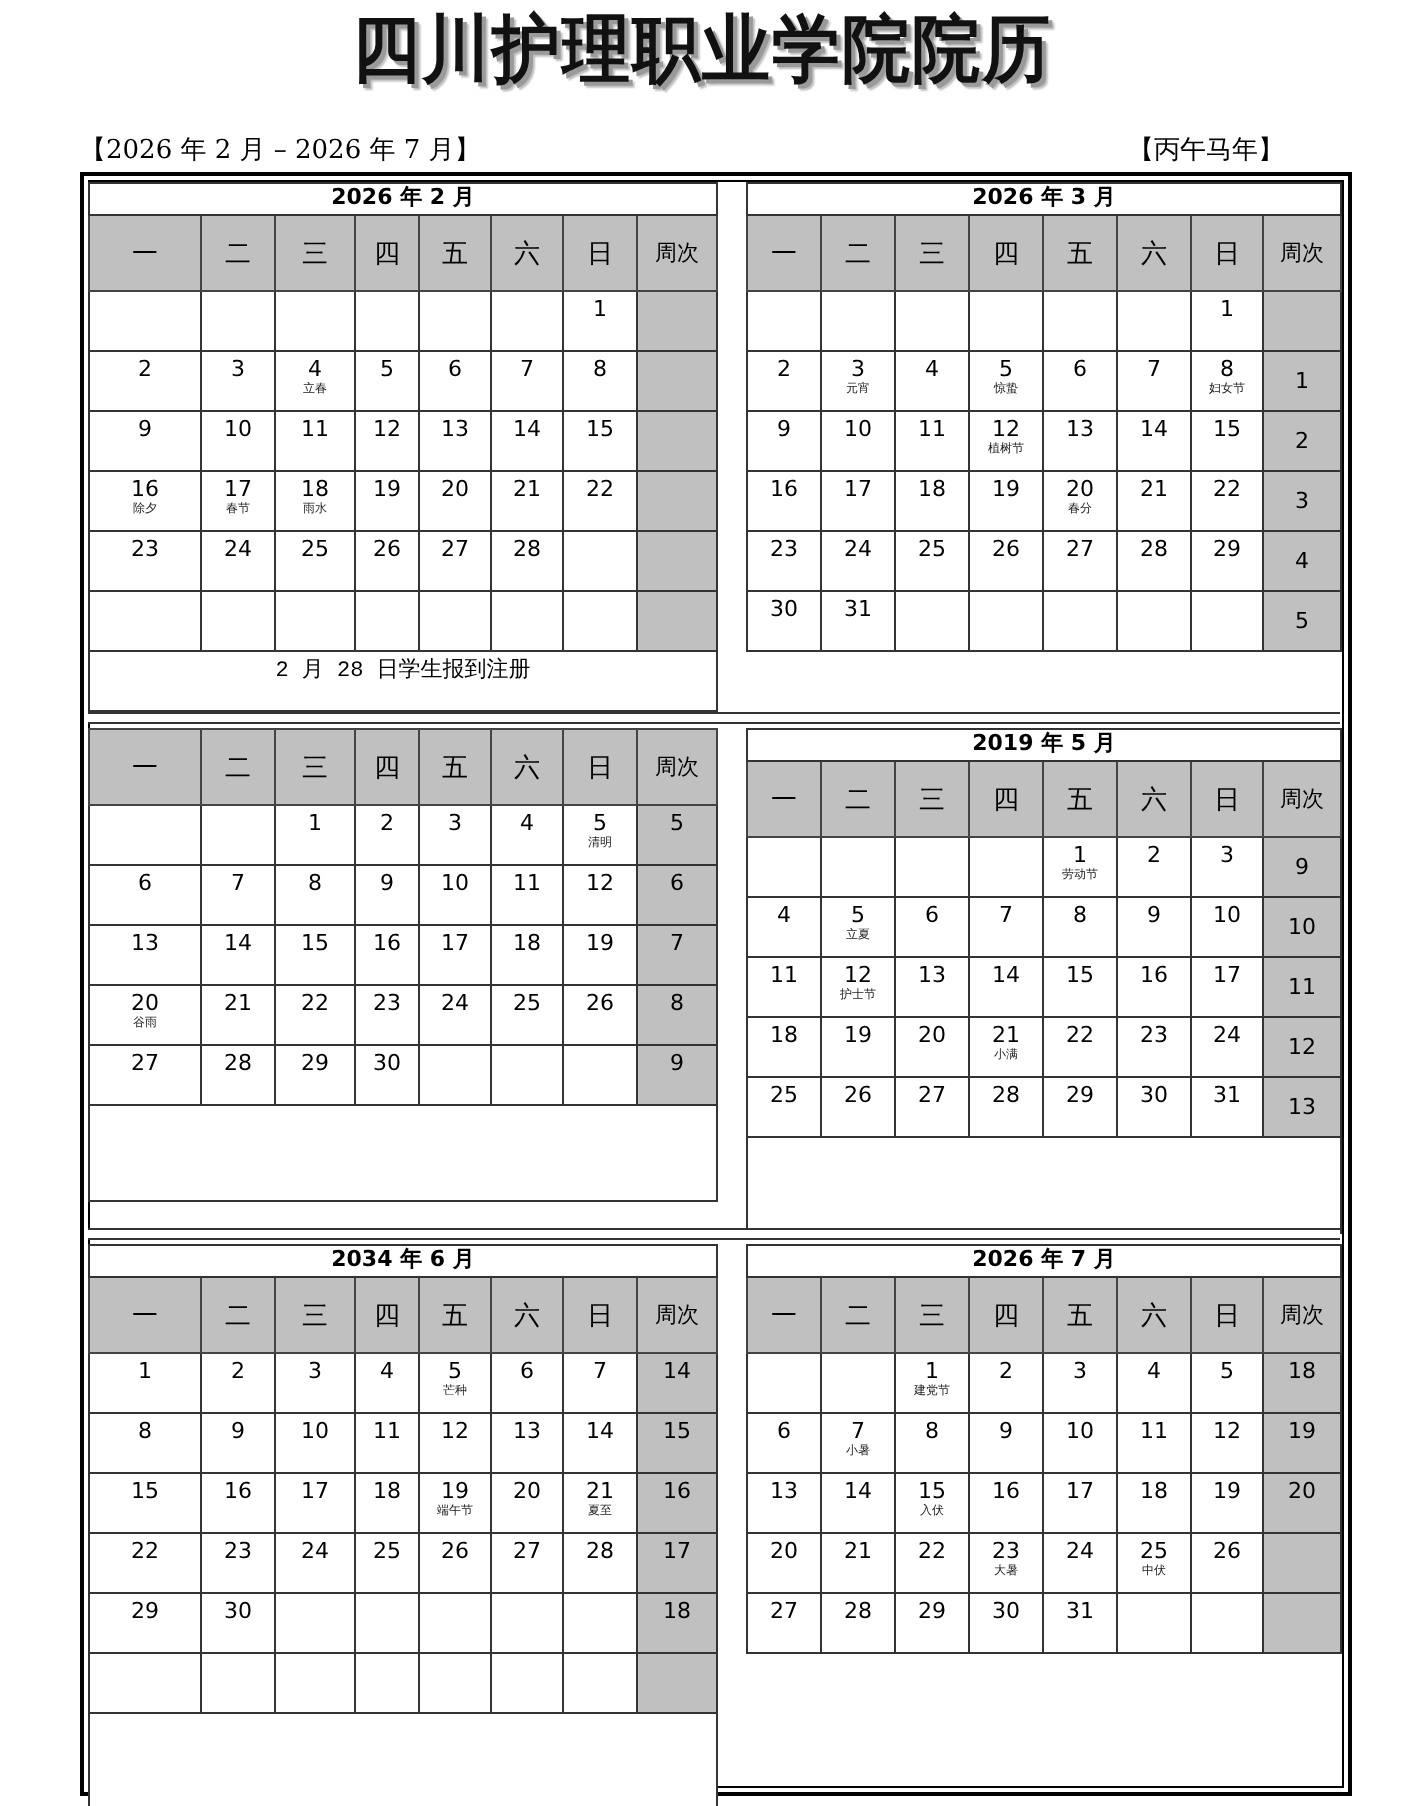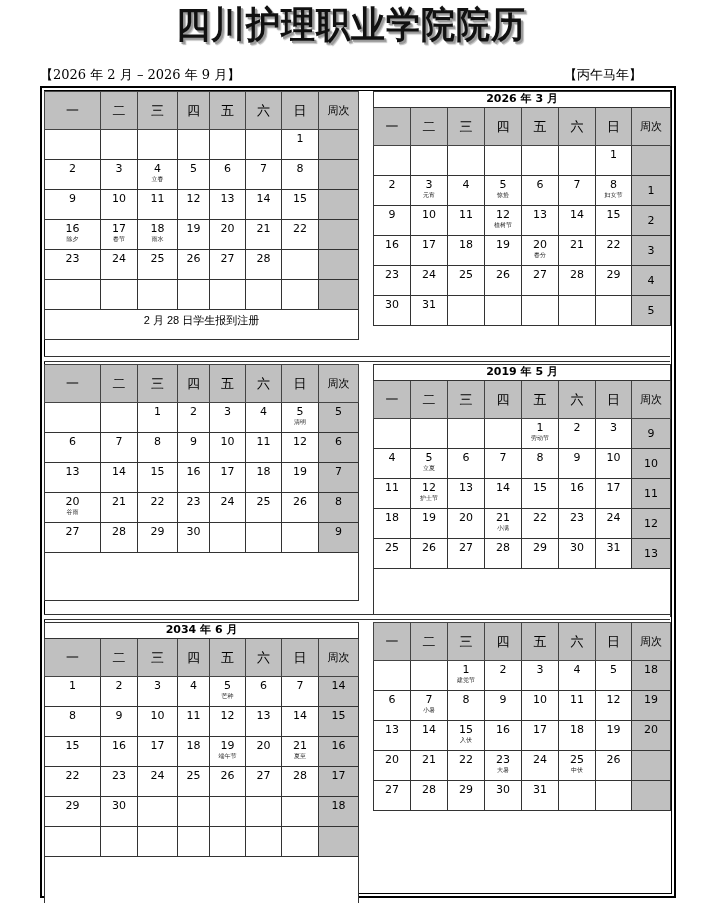--- a/index.html
+++ b/index.html
@@ -42,38 +42,221 @@
   .whead th {
     height: 38px; background: #c0c0c0; font-size: 13px; font-weight: normal;
     vertical-align: middle; border-color: #444;
   }
   .whead th.wk { font-size: 11px; }
   .drow td { height: 30px; font-size: 11px; padding-top: 3px; line-height: 12px; }
   .drow td .note { display: block; font-size: 6px; line-height: 8px; color: #222; }
   .drow td.wk { background: #c0c0c0; vertical-align: middle; padding-top: 0; font-size: 11px; }
   .drow td.wk.top { vertical-align: top; padding-top: 3px; }
   .notes td {
-    text-align: left; font-size: 11px; font-family: Liberation Sans, sans-serif;
+    text-align: left; font-size: 11px; font-family: Liberation Mono, monospace;
     vertical-align: top; padding: 4px 6px 0 6px; line-height: 13px; margin-left: 36px;
   }
   .notes td .c { display: block; text-align: center; }
   .divider-h {
     position: absolute; height: 6px; border-top: 1px solid #333; border-bottom: 1px solid #333; background: #fff;
   }
 </style>
 </head>
 <body>
 
 <div class="title">四川护理职业学院院历</div>
-<div class="subhdr left">【2026 年 2 月 – 2026 年 9 月】</div>
+<div class="subhdr left">【2026 年 2 月 – 2026 年 7 月】</div>
 <div class="subhdr right">【丙午马年】</div>
 
 <div class="outer"></div>
 
 <div class="panel" id="p0" style="left:44px; top:91px; width:314px;">
+    <table>
+      <colgroup>
+        <col style="width:56px">
+        <col style="width:37px">
+        <col style="width:40px">
+        <col style="width:32px">
+        <col style="width:36px">
+        <col style="width:36px">
+        <col style="width:37px">
+        <col style="width:40px">
+      </colgroup>
+      <tbody>
+        <tr>
+          <td colspan="8" class="mhead">2026 年 2 月</td>
+        </tr>
+        <tr class="whead">
+          <th class="">一</th>
+          <th class="">二</th>
+          <th class="">三</th>
+          <th class="">四</th>
+          <th class="">五</th>
+          <th class="">六</th>
+          <th class="">日</th>
+          <th class="wk">周次</th>
+        </tr>
+        <tr class="drow">
+          <td><span></span></td>
+          <td><span></span></td>
+          <td><span></span></td>
+          <td><span></span></td>
+          <td><span></span></td>
+          <td><span></span></td>
+          <td><span>1</span></td>
+          <td class="wk"></td>
+        </tr>
+        <tr class="drow">
+          <td><span>2</span></td>
+          <td><span>3</span></td>
+          <td><span>4</span><span class="note">立春</span></td>
+          <td><span>5</span></td>
+          <td><span>6</span></td>
+          <td><span>7</span></td>
+          <td><span>8</span></td>
+          <td class="wk"></td>
+        </tr>
+        <tr class="drow">
+          <td><span>9</span></td>
+          <td><span>10</span></td>
+          <td><span>11</span></td>
+          <td><span>12</span></td>
+          <td><span>13</span></td>
+          <td><span>14</span></td>
+          <td><span>15</span></td>
+          <td class="wk"></td>
+        </tr>
+        <tr class="drow">
+          <td><span>16</span><span class="note">除夕</span></td>
+          <td><span>17</span><span class="note">春节</span></td>
+          <td><span>18</span><span class="note">雨水</span></td>
+          <td><span>19</span></td>
+          <td><span>20</span></td>
+          <td><span>21</span></td>
+          <td><span>22</span></td>
+          <td class="wk"></td>
+        </tr>
+        <tr class="drow">
+          <td><span>23</span></td>
+          <td><span>24</span></td>
+          <td><span>25</span></td>
+          <td><span>26</span></td>
+          <td><span>27</span></td>
+          <td><span>28</span></td>
+          <td><span></span></td>
+          <td class="wk"></td>
+        </tr>
+        <tr class="drow">
+          <td><span></span></td>
+          <td><span></span></td>
+          <td><span></span></td>
+          <td><span></span></td>
+          <td><span></span></td>
+          <td><span></span></td>
+          <td><span></span></td>
+          <td class="wk"></td>
+        </tr>
+        <tr class="notes">
+          <td colspan="8" style="height:30px">
+            <span class="c" style="display:block">2 月 28 日学生报到注册</span>
+          </td>
+        </tr>
+      </tbody>
+    </table>
+  </div>
+<div class="panel" id="p1" style="left:373px; top:91px; width:289px;">
+    <table>
+      <colgroup>
+        <col style="width:37px">
+        <col style="width:37px">
+        <col style="width:37px">
+        <col style="width:37px">
+        <col style="width:37px">
+        <col style="width:37px">
+        <col style="width:36px">
+        <col style="width:39px">
+      </colgroup>
+      <tbody>
+        <tr>
+          <td colspan="8" class="mhead">2026 年 3 月</td>
+        </tr>
+        <tr class="whead">
+          <th class="">一</th>
+          <th class="">二</th>
+          <th class="">三</th>
+          <th class="">四</th>
+          <th class="">五</th>
+          <th class="">六</th>
+          <th class="">日</th>
+          <th class="wk">周次</th>
+        </tr>
+        <tr class="drow">
+          <td><span></span></td>
+          <td><span></span></td>
+          <td><span></span></td>
+          <td><span></span></td>
+          <td><span></span></td>
+          <td><span></span></td>
+          <td><span>1</span></td>
+          <td class="wk"></td>
+        </tr>
+        <tr class="drow">
+          <td><span>2</span></td>
+          <td><span>3</span><span class="note">元宵</span></td>
+          <td><span>4</span></td>
+          <td><span>5</span><span class="note">惊蛰</span></td>
+          <td><span>6</span></td>
+          <td><span>7</span></td>
+          <td><span>8</span><span class="note">妇女节</span></td>
+          <td class="wk">1</td>
+        </tr>
+        <tr class="drow">
+          <td><span>9</span></td>
+          <td><span>10</span></td>
+          <td><span>11</span></td>
+          <td><span>12</span><span class="note">植树节</span></td>
+          <td><span>13</span></td>
+          <td><span>14</span></td>
+          <td><span>15</span></td>
+          <td class="wk">2</td>
+        </tr>
+        <tr class="drow">
+          <td><span>16</span></td>
+          <td><span>17</span></td>
+          <td><span>18</span></td>
+          <td><span>19</span></td>
+          <td><span>20</span><span class="note">春分</span></td>
+          <td><span>21</span></td>
+          <td><span>22</span></td>
+          <td class="wk">3</td>
+        </tr>
+        <tr class="drow">
+          <td><span>23</span></td>
+          <td><span>24</span></td>
+          <td><span>25</span></td>
+          <td><span>26</span></td>
+          <td><span>27</span></td>
+          <td><span>28</span></td>
+          <td><span>29</span></td>
+          <td class="wk">4</td>
+        </tr>
+        <tr class="drow">
+          <td><span>30</span></td>
+          <td><span>31</span></td>
+          <td><span></span></td>
+          <td><span></span></td>
+          <td><span></span></td>
+          <td><span></span></td>
+          <td><span></span></td>
+          <td class="wk">5</td>
+        </tr>
+      </tbody>
+    </table>
+  </div>
+<div class="panel" id="p2" style="left:44px; top:364px; width:314px;">
     <table>
       <colgroup>
         <col style="width:56px">
         <col style="width:37px">
         <col style="width:40px">
         <col style="width:32px">
         <col style="width:36px">
         <col style="width:36px">
         <col style="width:37px">
         <col style="width:40px">
@@ -85,453 +268,276 @@
           <th class="">三</th>
           <th class="">四</th>
           <th class="">五</th>
           <th class="">六</th>
           <th class="">日</th>
           <th class="wk">周次</th>
         </tr>
         <tr class="drow">
           <td><span></span></td>
           <td><span></span></td>
-          <td><span></span></td>
-          <td><span></span></td>
-          <td><span></span></td>
-          <td><span></span></td>
           <td><span>1</span></td>
-          <td class="wk"></td>
-        </tr>
-        <tr class="drow">
           <td><span>2</span></td>
           <td><span>3</span></td>
-          <td><span>4</span><span class="note">立春</span></td>
-          <td><span>5</span></td>
+          <td><span>4</span></td>
+          <td><span>5</span><span class="note">清明</span></td>
+          <td class="wk top">5</td>
+        </tr>
+        <tr class="drow">
           <td><span>6</span></td>
           <td><span>7</span></td>
           <td><span>8</span></td>
-          <td class="wk"></td>
-        </tr>
-        <tr class="drow">
           <td><span>9</span></td>
           <td><span>10</span></td>
           <td><span>11</span></td>
           <td><span>12</span></td>
+          <td class="wk top">6</td>
+        </tr>
+        <tr class="drow">
           <td><span>13</span></td>
           <td><span>14</span></td>
           <td><span>15</span></td>
-          <td class="wk"></td>
-        </tr>
-        <tr class="drow">
-          <td><span>16</span><span class="note">除夕</span></td>
-          <td><span>17</span><span class="note">春节</span></td>
-          <td><span>18</span><span class="note">雨水</span></td>
+          <td><span>16</span></td>
+          <td><span>17</span></td>
+          <td><span>18</span></td>
           <td><span>19</span></td>
-          <td><span>20</span></td>
+          <td class="wk top">7</td>
+        </tr>
+        <tr class="drow">
+          <td><span>20</span><span class="note">谷雨</span></td>
           <td><span>21</span></td>
           <td><span>22</span></td>
-          <td class="wk"></td>
-        </tr>
-        <tr class="drow">
           <td><span>23</span></td>
           <td><span>24</span></td>
           <td><span>25</span></td>
           <td><span>26</span></td>
+          <td class="wk top">8</td>
+        </tr>
+        <tr class="drow">
           <td><span>27</span></td>
           <td><span>28</span></td>
-          <td><span></span></td>
-          <td class="wk"></td>
-        </tr>
-        <tr class="drow">
-          <td><span></span></td>
-          <td><span></span></td>
-          <td><span></span></td>
-          <td><span></span></td>
-          <td><span></span></td>
-          <td><span></span></td>
-          <td><span></span></td>
-          <td class="wk"></td>
+          <td><span>29</span></td>
+          <td><span>30</span></td>
+          <td><span></span></td>
+          <td><span></span></td>
+          <td><span></span></td>
+          <td class="wk top">9</td>
         </tr>
         <tr class="notes">
-          <td colspan="8" style="height:30px">
-            <span class="c" style="display:block">2 月 28 日学生报到注册</span>
-          </td>
+          <td colspan="8" style="height:48px"></td>
         </tr>
       </tbody>
     </table>
   </div>
-<div class="panel" id="p1" style="left:373px; top:91px; width:289px;">
+<div class="panel" id="p3" style="left:373px; top:364px; width:297px;">
     <table>
       <colgroup>
         <col style="width:37px">
         <col style="width:37px">
         <col style="width:37px">
         <col style="width:37px">
         <col style="width:37px">
         <col style="width:37px">
         <col style="width:36px">
         <col style="width:39px">
       </colgroup>
       <tbody>
         <tr>
-          <td colspan="8" class="mhead">2026 年 3 月</td>
+          <td colspan="8" class="mhead">2019 年 5 月</td>
         </tr>
         <tr class="whead">
           <th class="">一</th>
           <th class="">二</th>
           <th class="">三</th>
           <th class="">四</th>
           <th class="">五</th>
           <th class="">六</th>
           <th class="">日</th>
           <th class="wk">周次</th>
         </tr>
         <tr class="drow">
           <td><span></span></td>
           <td><span></span></td>
           <td><span></span></td>
           <td><span></span></td>
-          <td><span></span></td>
-          <td><span></span></td>
-          <td><span>1</span></td>
-          <td class="wk"></td>
-        </tr>
-        <tr class="drow">
+          <td><span>1</span><span class="note">劳动节</span></td>
           <td><span>2</span></td>
-          <td><span>3</span><span class="note">元宵</span></td>
+          <td><span>3</span></td>
+          <td class="wk">9</td>
+        </tr>
+        <tr class="drow">
           <td><span>4</span></td>
-          <td><span>5</span><span class="note">惊蛰</span></td>
+          <td><span>5</span><span class="note">立夏</span></td>
           <td><span>6</span></td>
           <td><span>7</span></td>
-          <td><span>8</span><span class="note">妇女节</span></td>
-          <td class="wk">1</td>
-        </tr>
-        <tr class="drow">
+          <td><span>8</span></td>
           <td><span>9</span></td>
           <td><span>10</span></td>
+          <td class="wk">10</td>
+        </tr>
+        <tr class="drow">
           <td><span>11</span></td>
-          <td><span>12</span><span class="note">植树节</span></td>
+          <td><span>12</span><span class="note">护士节</span></td>
           <td><span>13</span></td>
           <td><span>14</span></td>
           <td><span>15</span></td>
-          <td class="wk">2</td>
-        </tr>
-        <tr class="drow">
           <td><span>16</span></td>
           <td><span>17</span></td>
+          <td class="wk">11</td>
+        </tr>
+        <tr class="drow">
           <td><span>18</span></td>
           <td><span>19</span></td>
-          <td><span>20</span><span class="note">春分</span></td>
-          <td><span>21</span></td>
+          <td><span>20</span></td>
+          <td><span>21</span><span class="note">小满</span></td>
           <td><span>22</span></td>
-          <td class="wk">3</td>
-        </tr>
-        <tr class="drow">
           <td><span>23</span></td>
           <td><span>24</span></td>
+          <td class="wk">12</td>
+        </tr>
+        <tr class="drow">
           <td><span>25</span></td>
           <td><span>26</span></td>
           <td><span>27</span></td>
           <td><span>28</span></td>
           <td><span>29</span></td>
-          <td class="wk">4</td>
-        </tr>
-        <tr class="drow">
           <td><span>30</span></td>
           <td><span>31</span></td>
-          <td><span></span></td>
-          <td><span></span></td>
-          <td><span></span></td>
-          <td><span></span></td>
-          <td><span></span></td>
-          <td class="wk">5</td>
+          <td class="wk">13</td>
+        </tr>
+        <tr class="notes">
+          <td colspan="8" style="height:48px"></td>
         </tr>
       </tbody>
     </table>
   </div>
-<div class="panel" id="p2" style="left:44px; top:364px; width:314px;">
+<div class="panel" id="p4" style="left:44px; top:622px; width:314px;">
     <table>
       <colgroup>
         <col style="width:56px">
         <col style="width:37px">
         <col style="width:40px">
         <col style="width:32px">
         <col style="width:36px">
         <col style="width:36px">
         <col style="width:37px">
         <col style="width:40px">
       </colgroup>
       <tbody>
+        <tr>
+          <td colspan="8" class="mhead">2034 年 6 月</td>
+        </tr>
         <tr class="whead">
           <th class="">一</th>
           <th class="">二</th>
           <th class="">三</th>
           <th class="">四</th>
           <th class="">五</th>
           <th class="">六</th>
           <th class="">日</th>
           <th class="wk">周次</th>
         </tr>
         <tr class="drow">
-          <td><span></span></td>
-          <td><span></span></td>
           <td><span>1</span></td>
           <td><span>2</span></td>
           <td><span>3</span></td>
           <td><span>4</span></td>
-          <td><span>5</span><span class="note">清明</span></td>
-          <td class="wk top">5</td>
-        </tr>
-        <tr class="drow">
+          <td><span>5</span><span class="note">芒种</span></td>
           <td><span>6</span></td>
           <td><span>7</span></td>
+          <td class="wk top">14</td>
+        </tr>
+        <tr class="drow">
           <td><span>8</span></td>
           <td><span>9</span></td>
           <td><span>10</span></td>
           <td><span>11</span></td>
           <td><span>12</span></td>
-          <td class="wk top">6</td>
-        </tr>
-        <tr class="drow">
           <td><span>13</span></td>
           <td><span>14</span></td>
+          <td class="wk top">15</td>
+        </tr>
+        <tr class="drow">
           <td><span>15</span></td>
           <td><span>16</span></td>
           <td><span>17</span></td>
           <td><span>18</span></td>
-          <td><span>19</span></td>
-          <td class="wk top">7</td>
-        </tr>
-        <tr class="drow">
-          <td><span>20</span><span class="note">谷雨</span></td>
-          <td><span>21</span></td>
+          <td><span>19</span><span class="note">端午节</span></td>
+          <td><span>20</span></td>
+          <td><span>21</span><span class="note">夏至</span></td>
+          <td class="wk top">16</td>
+        </tr>
+        <tr class="drow">
           <td><span>22</span></td>
           <td><span>23</span></td>
           <td><span>24</span></td>
           <td><span>25</span></td>
           <td><span>26</span></td>
-          <td class="wk top">8</td>
-        </tr>
-        <tr class="drow">
           <td><span>27</span></td>
           <td><span>28</span></td>
+          <td class="wk top">17</td>
+        </tr>
+        <tr class="drow">
           <td><span>29</span></td>
           <td><span>30</span></td>
           <td><span></span></td>
           <td><span></span></td>
           <td><span></span></td>
-          <td class="wk top">9</td>
+          <td><span></span></td>
+          <td><span></span></td>
+          <td class="wk top">18</td>
+        </tr>
+        <tr class="drow">
+          <td><span></span></td>
+          <td><span></span></td>
+          <td><span></span></td>
+          <td><span></span></td>
+          <td><span></span></td>
+          <td><span></span></td>
+          <td><span></span></td>
+          <td class="wk top"></td>
         </tr>
         <tr class="notes">
-          <td colspan="8" style="height:48px"></td>
+          <td colspan="8" style="height:60px"></td>
         </tr>
       </tbody>
     </table>
   </div>
-<div class="panel" id="p3" style="left:373px; top:364px; width:297px;">
+<div class="panel" id="p5" style="left:373px; top:622px; width:297px;">
     <table>
       <colgroup>
         <col style="width:37px">
         <col style="width:37px">
         <col style="width:37px">
         <col style="width:37px">
         <col style="width:37px">
         <col style="width:37px">
         <col style="width:36px">
         <col style="width:39px">
       </colgroup>
       <tbody>
         <tr>
-          <td colspan="8" class="mhead">2019 年 5 月</td>
+          <td colspan="8" class="mhead">2026 年 7 月</td>
         </tr>
         <tr class="whead">
           <th class="">一</th>
           <th class="">二</th>
           <th class="">三</th>
           <th class="">四</th>
           <th class="">五</th>
           <th class="">六</th>
           <th class="">日</th>
           <th class="wk">周次</th>
         </tr>
         <tr class="drow">
           <td><span></span></td>
           <td><span></span></td>
-          <td><span></span></td>
-          <td><span></span></td>
-          <td><span>1</span><span class="note">劳动节</span></td>
-          <td><span>2</span></td>
-          <td><span>3</span></td>
-          <td class="wk">9</td>
-        </tr>
-        <tr class="drow">
-          <td><span>4</span></td>
-          <td><span>5</span><span class="note">立夏</span></td>
-          <td><span>6</span></td>
-          <td><span>7</span></td>
-          <td><span>8</span></td>
-          <td><span>9</span></td>
-          <td><span>10</span></td>
-          <td class="wk">10</td>
-        </tr>
-        <tr class="drow">
-          <td><span>11</span></td>
-          <td><span>12</span><span class="note">护士节</span></td>
-          <td><span>13</span></td>
-          <td><span>14</span></td>
-          <td><span>15</span></td>
-          <td><span>16</span></td>
-          <td><span>17</span></td>
-          <td class="wk">11</td>
-        </tr>
-        <tr class="drow">
-          <td><span>18</span></td>
-          <td><span>19</span></td>
-          <td><span>20</span></td>
-          <td><span>21</span><span class="note">小满</span></td>
-          <td><span>22</span></td>
-          <td><span>23</span></td>
-          <td><span>24</span></td>
-          <td class="wk">12</td>
-        </tr>
-        <tr class="drow">
-          <td><span>25</span></td>
-          <td><span>26</span></td>
-          <td><span>27</span></td>
-          <td><span>28</span></td>
-          <td><span>29</span></td>
-          <td><span>30</span></td>
-          <td><span>31</span></td>
-          <td class="wk">13</td>
-        </tr>
-        <tr class="notes">
-          <td colspan="8" style="height:48px"></td>
-        </tr>
-      </tbody>
-    </table>
-  </div>
-<div class="panel" id="p4" style="left:44px; top:622px; width:314px;">
-    <table>
-      <colgroup>
-        <col style="width:56px">
-        <col style="width:37px">
-        <col style="width:40px">
-        <col style="width:32px">
-        <col style="width:36px">
-        <col style="width:36px">
-        <col style="width:37px">
-        <col style="width:40px">
-      </colgroup>
-      <tbody>
-        <tr>
-          <td colspan="8" class="mhead">2034 年 6 月</td>
-        </tr>
-        <tr class="whead">
-          <th class="">一</th>
-          <th class="">二</th>
-          <th class="">三</th>
-          <th class="">四</th>
-          <th class="">五</th>
-          <th class="">六</th>
-          <th class="">日</th>
-          <th class="wk">周次</th>
-        </tr>
-        <tr class="drow">
-          <td><span>1</span></td>
-          <td><span>2</span></td>
-          <td><span>3</span></td>
-          <td><span>4</span></td>
-          <td><span>5</span><span class="note">芒种</span></td>
-          <td><span>6</span></td>
-          <td><span>7</span></td>
-          <td class="wk top">14</td>
-        </tr>
-        <tr class="drow">
-          <td><span>8</span></td>
-          <td><span>9</span></td>
-          <td><span>10</span></td>
-          <td><span>11</span></td>
-          <td><span>12</span></td>
-          <td><span>13</span></td>
-          <td><span>14</span></td>
-          <td class="wk top">15</td>
-        </tr>
-        <tr class="drow">
-          <td><span>15</span></td>
-          <td><span>16</span></td>
-          <td><span>17</span></td>
-          <td><span>18</span></td>
-          <td><span>19</span><span class="note">端午节</span></td>
-          <td><span>20</span></td>
-          <td><span>21</span><span class="note">夏至</span></td>
-          <td class="wk top">16</td>
-        </tr>
-        <tr class="drow">
-          <td><span>22</span></td>
-          <td><span>23</span></td>
-          <td><span>24</span></td>
-          <td><span>25</span></td>
-          <td><span>26</span></td>
-          <td><span>27</span></td>
-          <td><span>28</span></td>
-          <td class="wk top">17</td>
-        </tr>
-        <tr class="drow">
-          <td><span>29</span></td>
-          <td><span>30</span></td>
-          <td><span></span></td>
-          <td><span></span></td>
-          <td><span></span></td>
-          <td><span></span></td>
-          <td><span></span></td>
-          <td class="wk top">18</td>
-        </tr>
-        <tr class="drow">
-          <td><span></span></td>
-          <td><span></span></td>
-          <td><span></span></td>
-          <td><span></span></td>
-          <td><span></span></td>
-          <td><span></span></td>
-          <td><span></span></td>
-          <td class="wk top"></td>
-        </tr>
-        <tr class="notes">
-          <td colspan="8" style="height:60px"></td>
-        </tr>
-      </tbody>
-    </table>
-  </div>
-<div class="panel" id="p5" style="left:373px; top:622px; width:297px;">
-    <table>
-      <colgroup>
-        <col style="width:37px">
-        <col style="width:37px">
-        <col style="width:37px">
-        <col style="width:37px">
-        <col style="width:37px">
-        <col style="width:37px">
-        <col style="width:36px">
-        <col style="width:39px">
-      </colgroup>
-      <tbody>
-        <tr class="whead">
-          <th class="">一</th>
-          <th class="">二</th>
-          <th class="">三</th>
-          <th class="">四</th>
-          <th class="">五</th>
-          <th class="">六</th>
-          <th class="">日</th>
-          <th class="wk">周次</th>
-        </tr>
-        <tr class="drow">
-          <td><span></span></td>
-          <td><span></span></td>
           <td><span>1</span><span class="note">建党节</span></td>
           <td><span>2</span></td>
           <td><span>3</span></td>
           <td><span>4</span></td>
           <td><span>5</span></td>
           <td class="wk top">18</td>
         </tr>
         <tr class="drow">
           <td><span>6</span></td>
           <td><span>7</span><span class="note">小暑</span></td>

